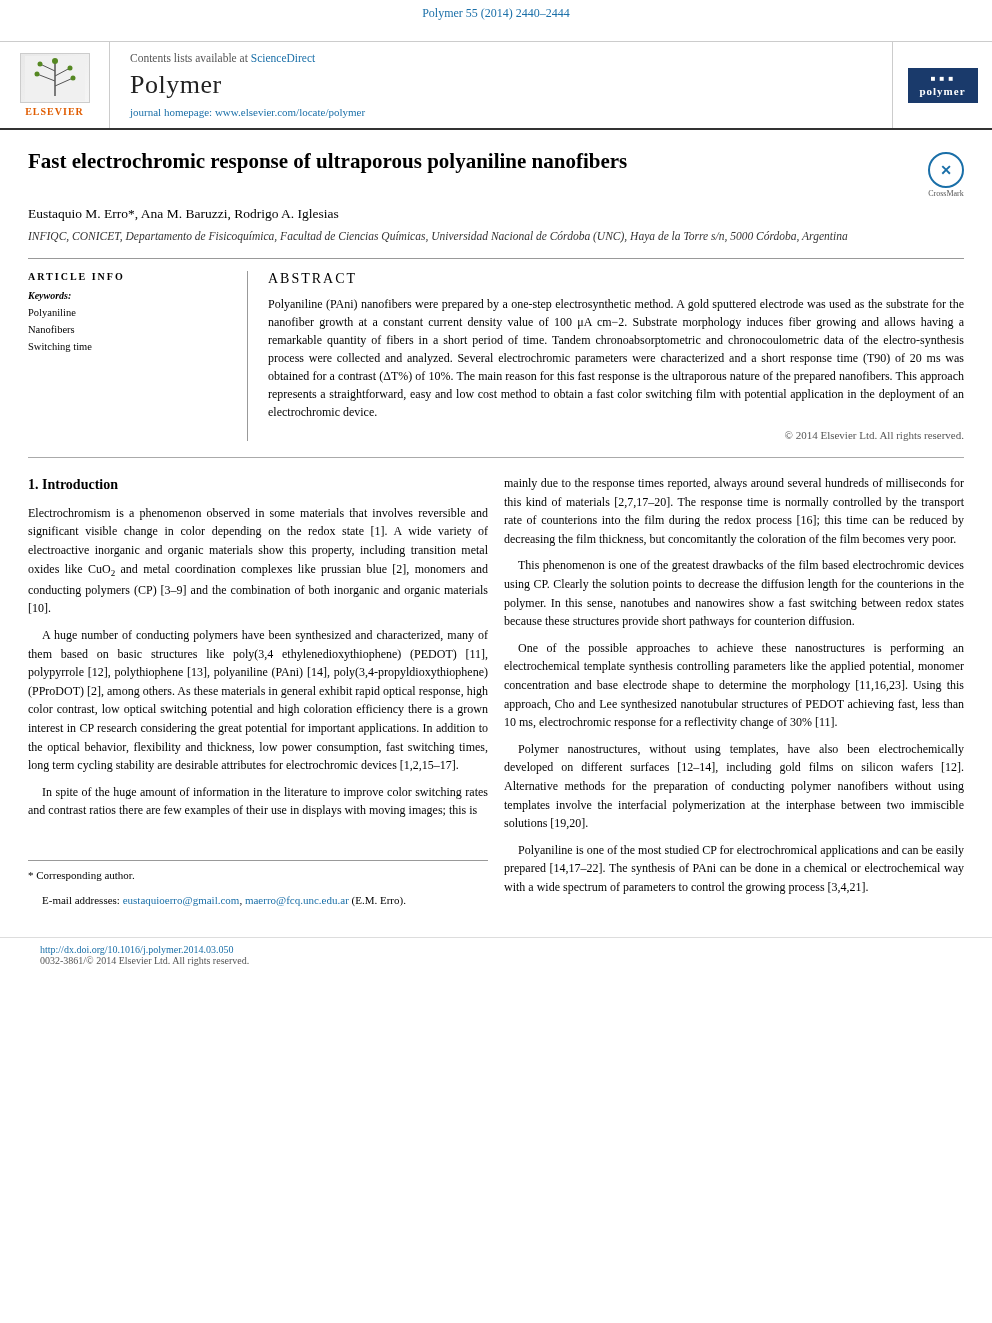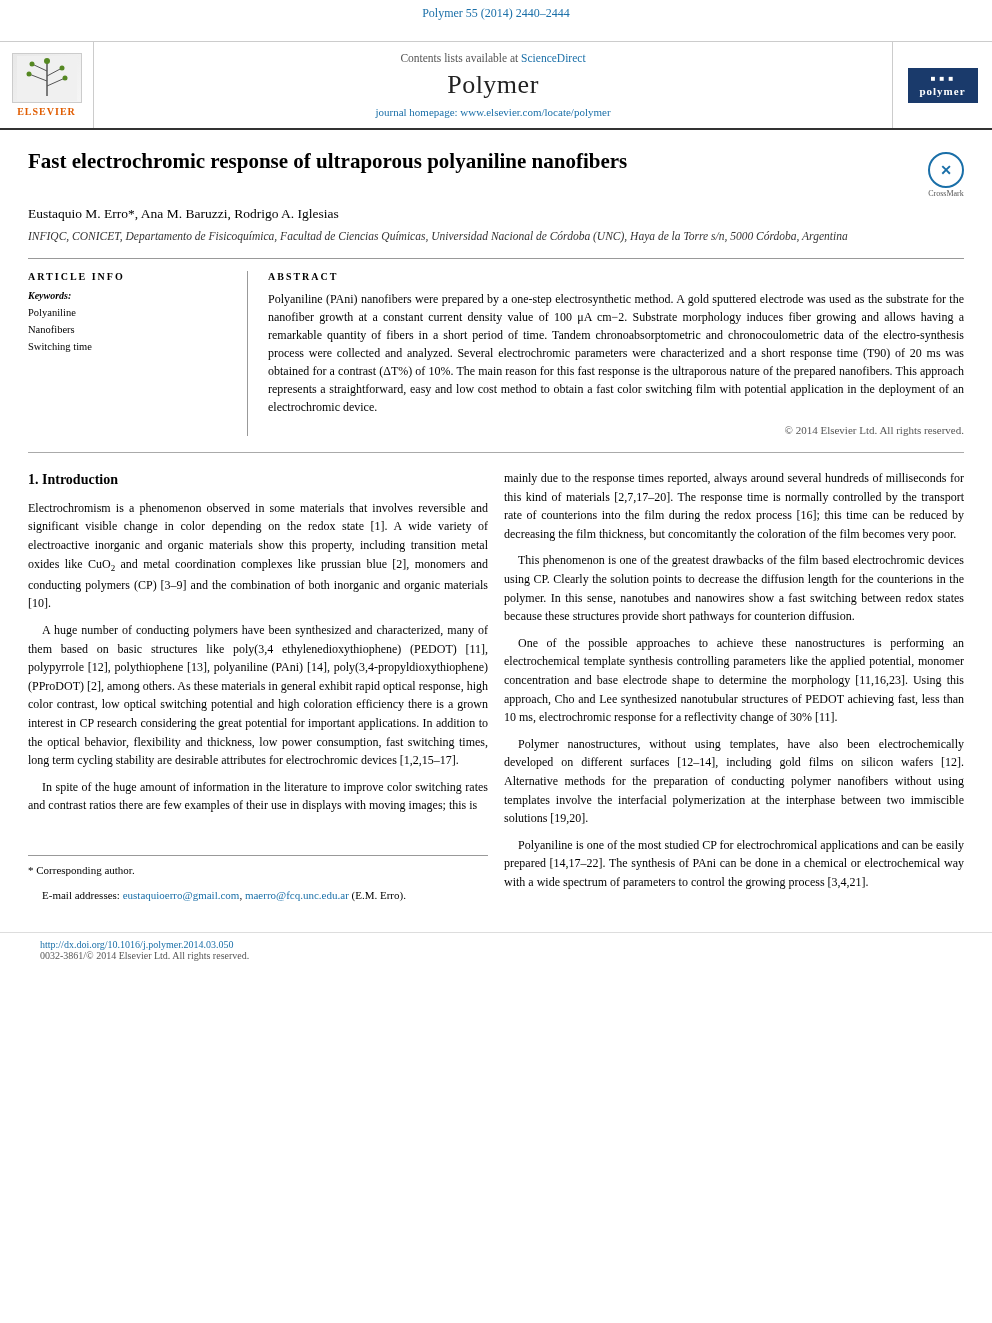--- a/index.html
+++ b/index.html
@@ -22,21 +22,21 @@
     }
 
     
     .journal-header {
       display: flex;
       align-items: stretch;
       border-bottom: 2px solid #333;
       padding: 0;
     }
     .journal-header-left {
-      width: 94px;
+      width: 110px;
       padding: 8px;
       display: flex;
       align-items: center;
       justify-content: center;
       border-right: 1px solid #ccc;
     }
     .elsevier-logo {
       display: flex;
       flex-direction: column;
       align-items: center;
@@ -57,21 +57,21 @@
       font-size: 10px;
       font-weight: bold;
       color: #e05c00;
       letter-spacing: 1px;
     }
 
     .journal-header-center {
       flex: 1;
       display: flex;
       flex-direction: column;
-      align-items: center;
+      align-items: flex-start;
       justify-content: center;
       padding: 10px 20px;
     }
     .sciencedirect-line {
       font-size: 11.5px;
       color: #555;
       margin-bottom: 6px;
     }
     .sciencedirect-line a, .sciencedirect-link {
       color: #1a6fa8;
@@ -211,22 +211,22 @@
       line-height: 1.6;
       color: #000;
     }
 
     
     .abstract-col {
       flex: 1;
     }
 
     .abstract-section-label {
-      font-size: 10px;
-      font-weight: bold;
+      font-size: 14px;
+      font-weight: normal;
       letter-spacing: 2px;
       color: #000;
       margin-bottom: 8px;
       text-transform: uppercase;
     }
 
     .abstract-text {
       font-size: 12px;
       line-height: 1.5;
       color: #000;

